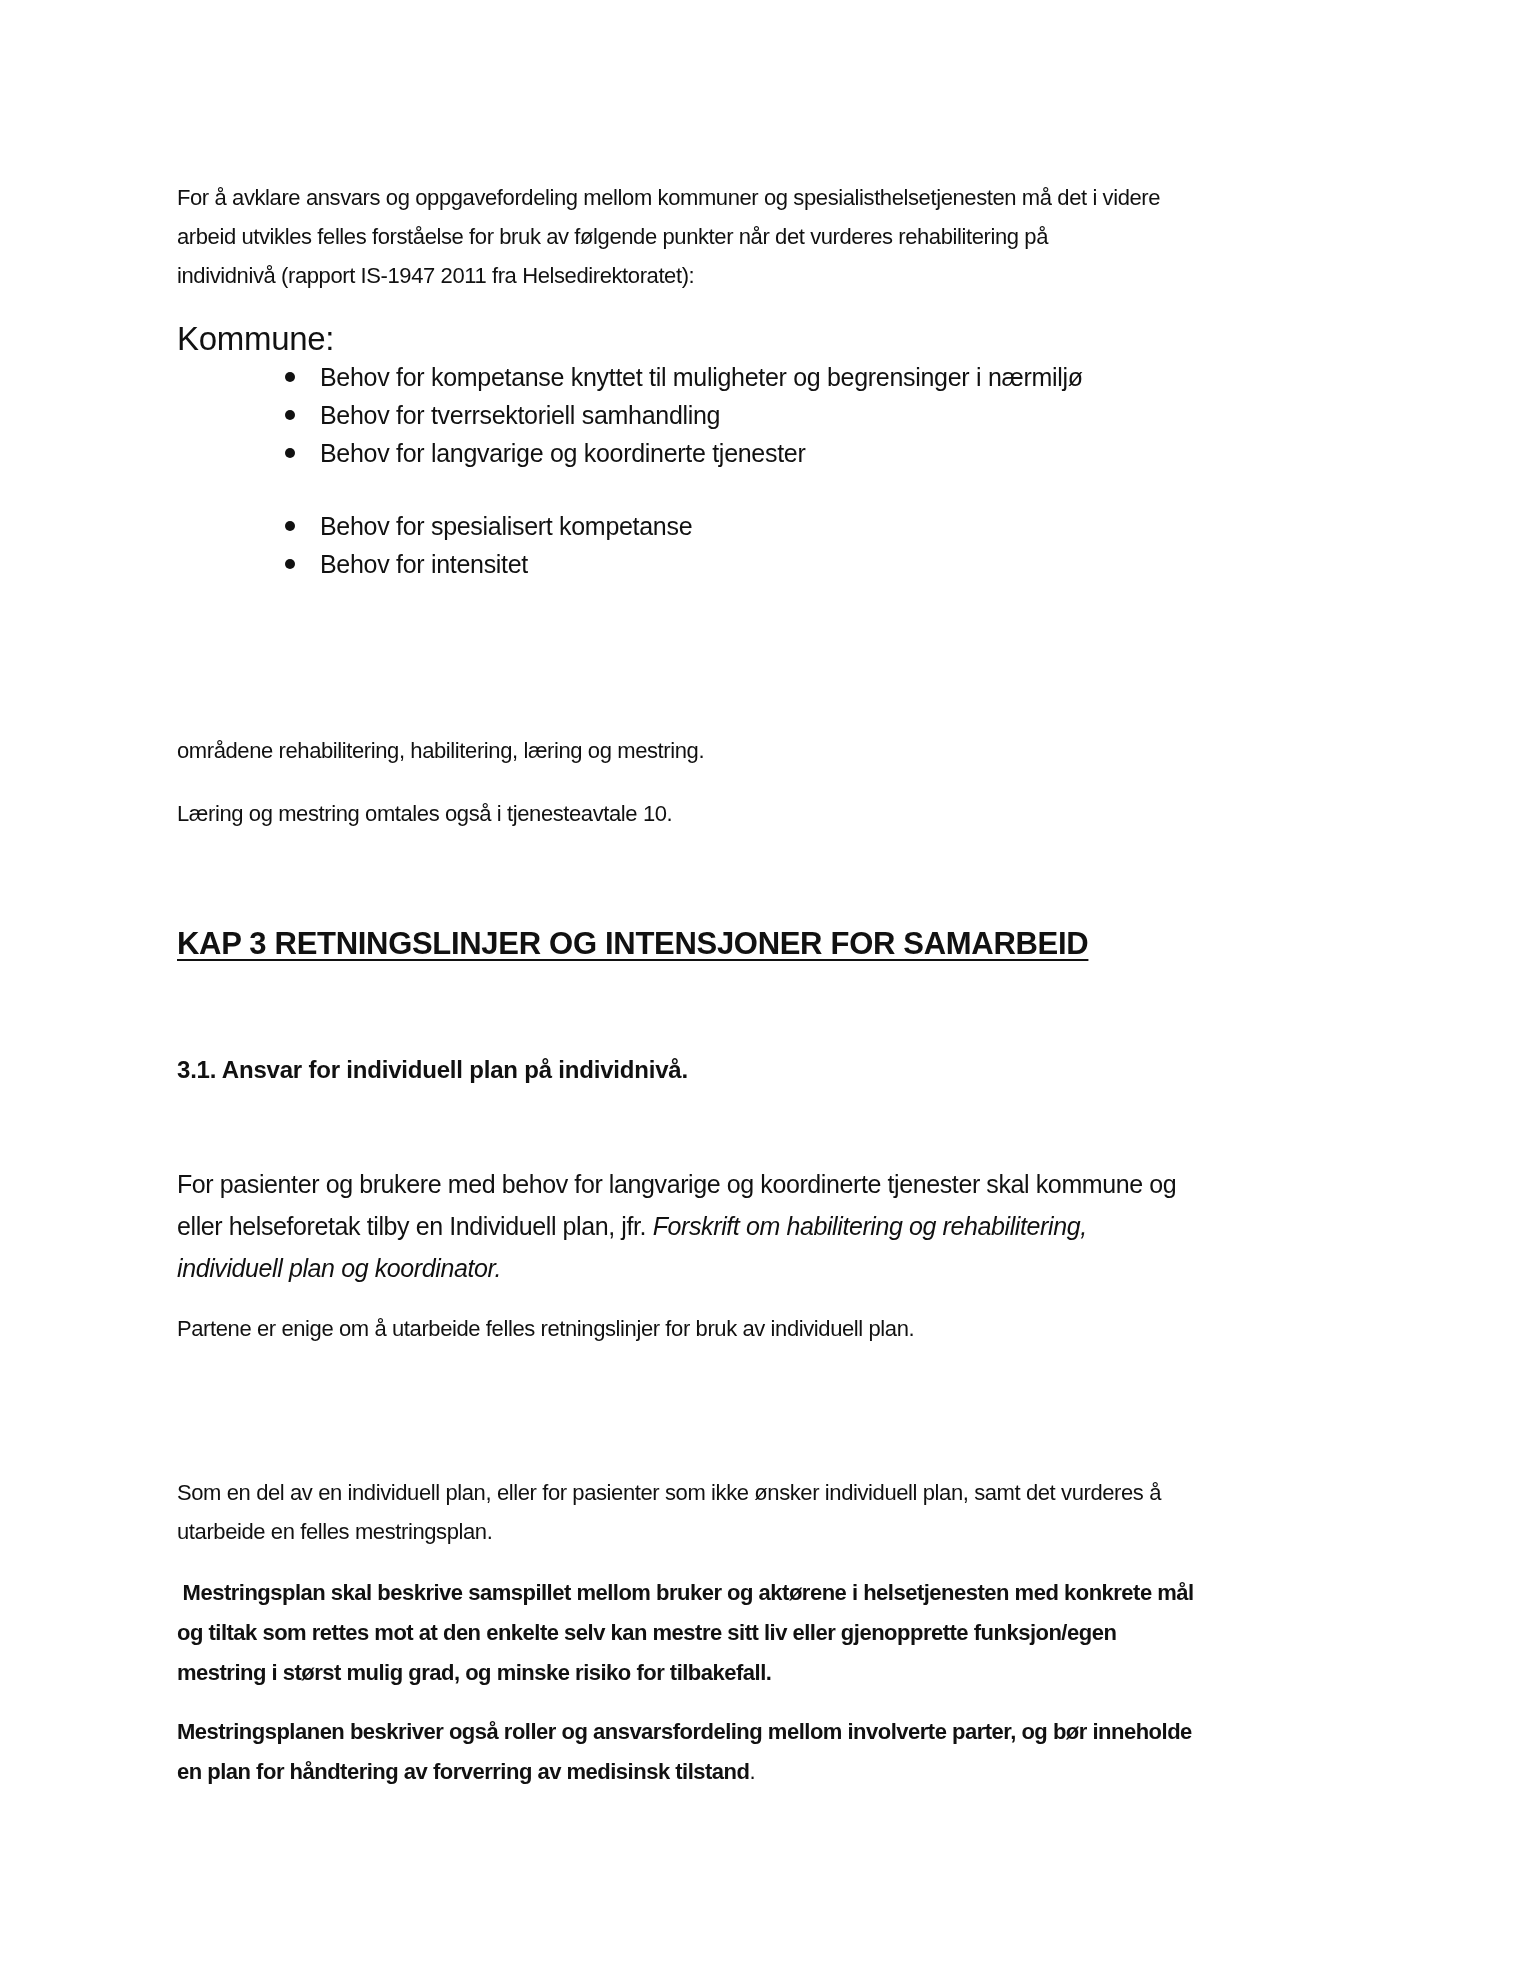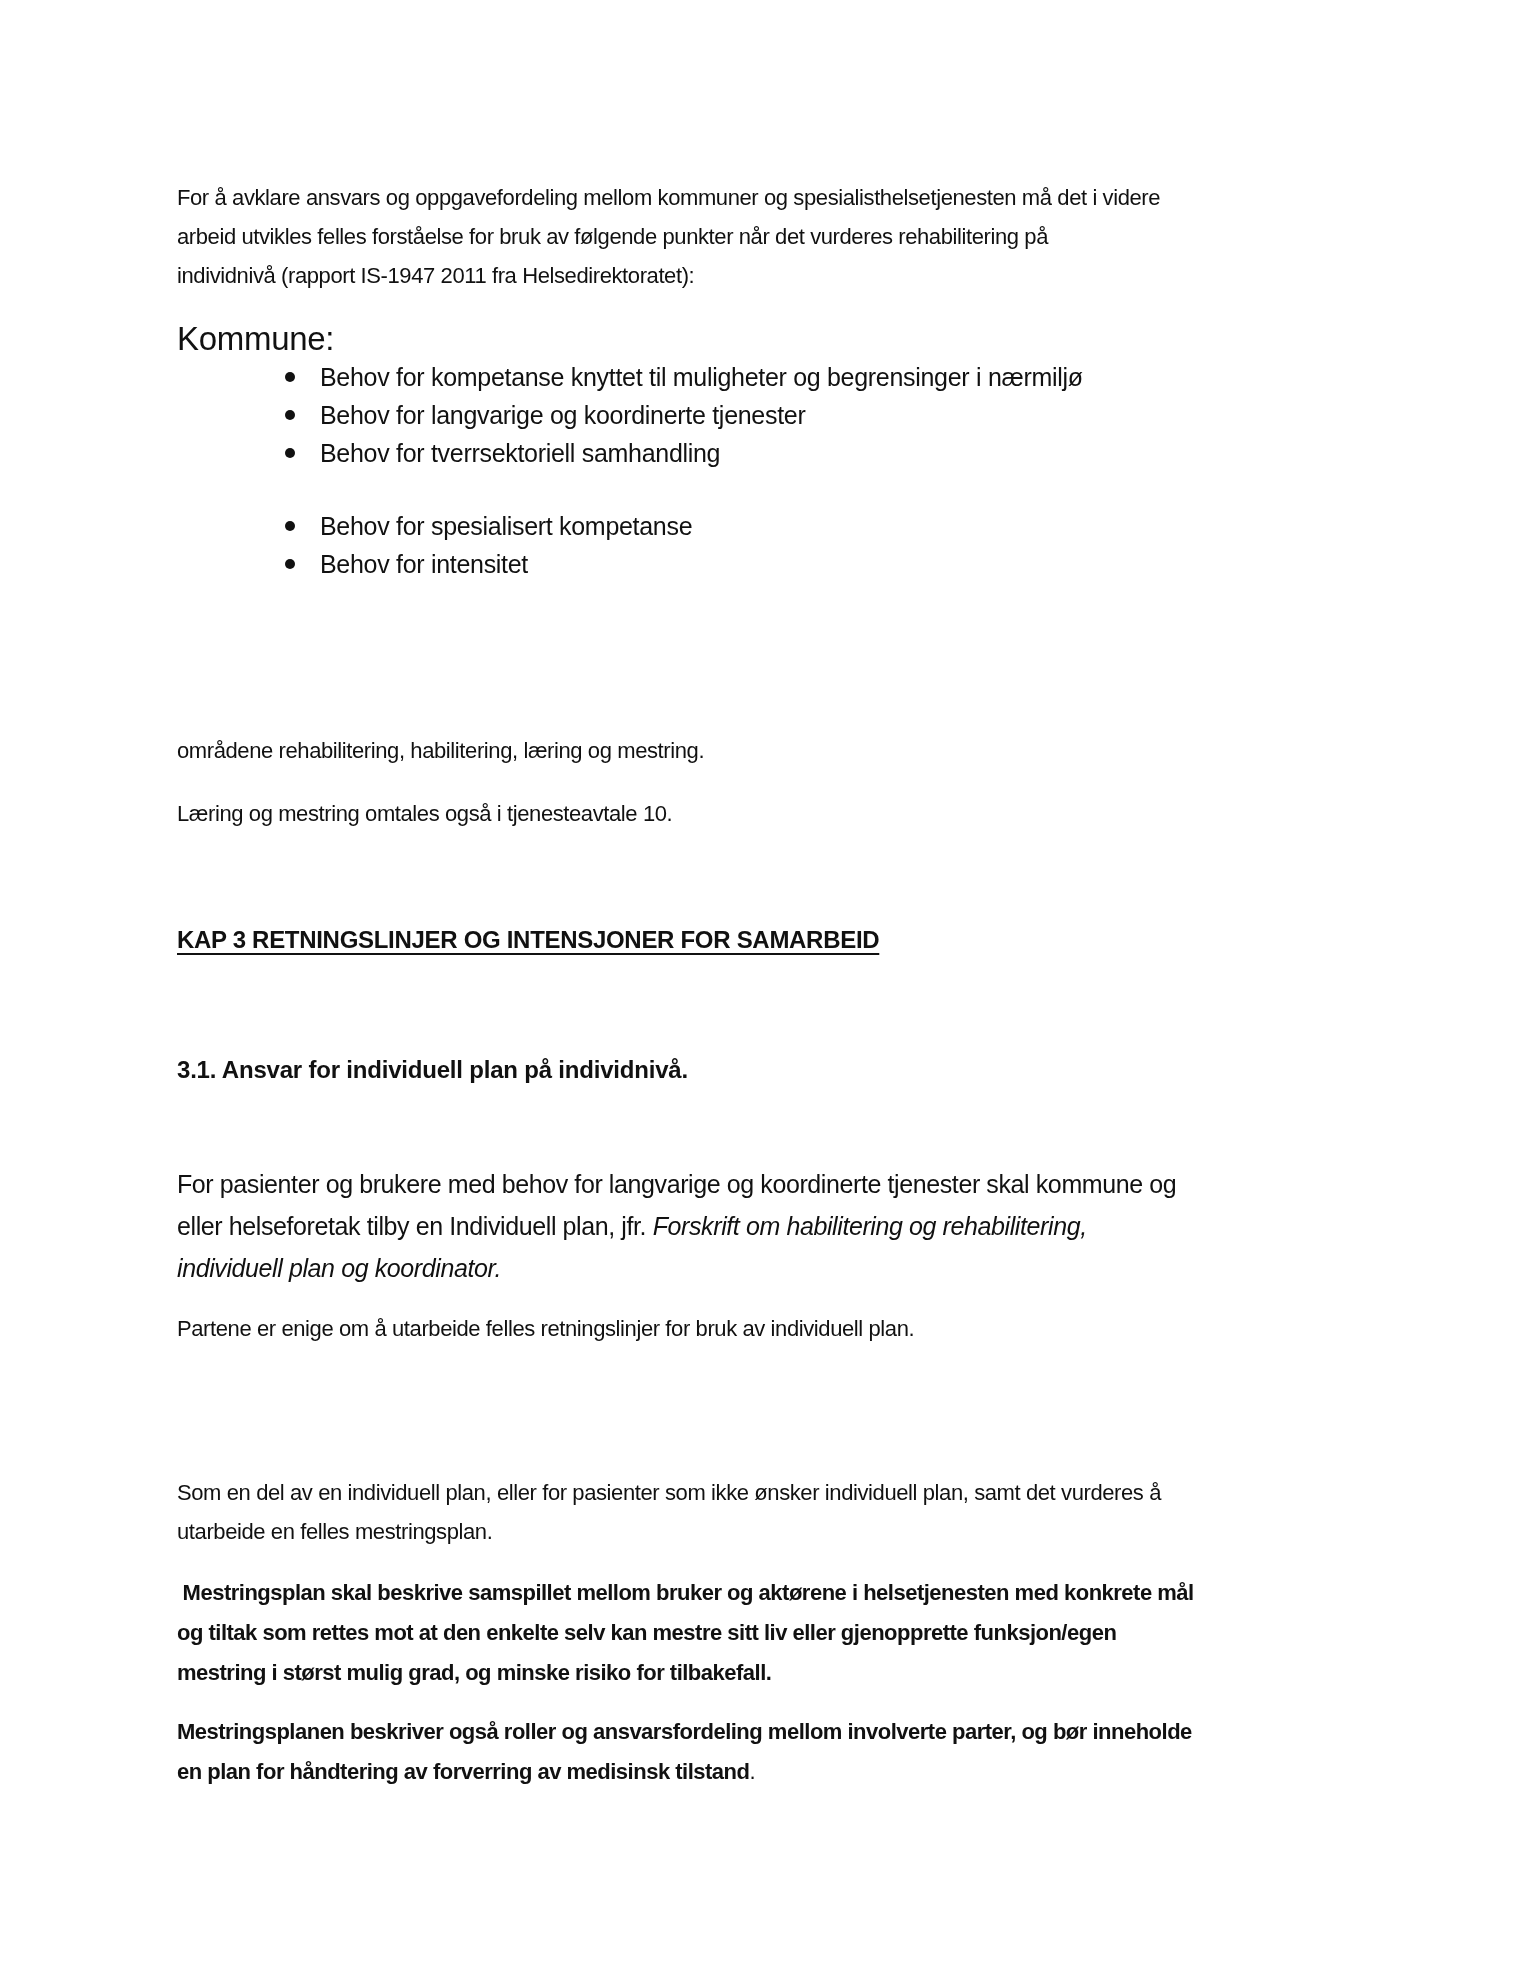--- a/index.html
+++ b/index.html
@@ -6,21 +6,21 @@
   body { width: 1536px; height: 1988px; position: relative; overflow: hidden;
          font-family: "Liberation Sans", "DejaVu Sans", sans-serif; color: #111111; }
   .page { position: absolute; left: 0; top: 0; width: 1414px; height: 1988px; }
   .blk { position: absolute; left: 177px; margin: 0; }
   .p-small { font-size: 22px; line-height: 39px; letter-spacing: -0.4px; }
   .p-med { font-size: 25px; line-height: 42px; letter-spacing: -0.4px; margin-top: 48px; }
   .group-label { font-size: 33px; line-height: 38px; letter-spacing: -0.3px; }
   ul.bullets { list-style: none; margin: 0; padding: 0; }
   ul.bullets li { position: relative; padding-left: 143px; font-size: 25px; line-height: 38px; letter-spacing: -0.3px; }
   ul.bullets li .dot { position: absolute; left: 108px; top: 14px; width: 10px; height: 10px; border-radius: 50%; background: #111; }
-  .kap { font-weight: bold; font-size: 24px; text-decoration: underline; text-decoration-thickness: 2px; text-underline-offset: 5px; letter-spacing: -0.3px; }
+  .kap { font-weight: bold; font-size: 31px; text-decoration: underline; text-decoration-thickness: 2px; text-underline-offset: 5px; letter-spacing: -0.3px; }
   .h31 { font-weight: bold; font-size: 24px; letter-spacing: -0.2px; }
   .h32 { font-size: 25px; letter-spacing: -0.3px; }
   .h32 .num { font-weight: bold; display: inline-block; width: 88px; }
   .h32 .title { font-weight: bold; }
   .bold-p { font-weight: bold; font-size: 22px; line-height: 40px; letter-spacing: -0.5px; }
   em { font-style: italic; }
 </style>
 </head>
 <body>
 
@@ -29,22 +29,22 @@
   <p class="blk p-small" style="top:178px;">
     <span>For å avklare ansvars og oppgavefordeling mellom kommuner og spesialisthelsetjenesten må det i videre</span><br>
     <span>arbeid utvikles felles forståelse for bruk av følgende punkter når det vurderes rehabilitering på</span><br>
     <span>individnivå (rapport IS-1947 2011 fra Helsedirektoratet):</span>
   </p>
 
   <div class="blk" style="top:320px;">
     <div class="group-label">Kommune:</div>
     <ul class="bullets">
       <li><span class="dot"></span><span>Behov for kompetanse knyttet til muligheter og begrensinger i nærmiljø</span></li>
+      <li><span class="dot"></span><span>Behov for tverrsektoriell samhandling</span></li>
       <li><span class="dot"></span><span>Behov for langvarige og koordinerte tjenester</span></li>
-      <li><span class="dot"></span><span>Behov for tverrsektoriell samhandling</span></li>
     </ul>
   </div>
 
   <div class="blk" style="top:507px;">
     <ul class="bullets">
       <li><span class="dot"></span><span>Behov for spesialisert kompetanse</span></li>
       <li><span class="dot"></span><span>Behov for intensitet</span></li>
     </ul>
   </div>
 

